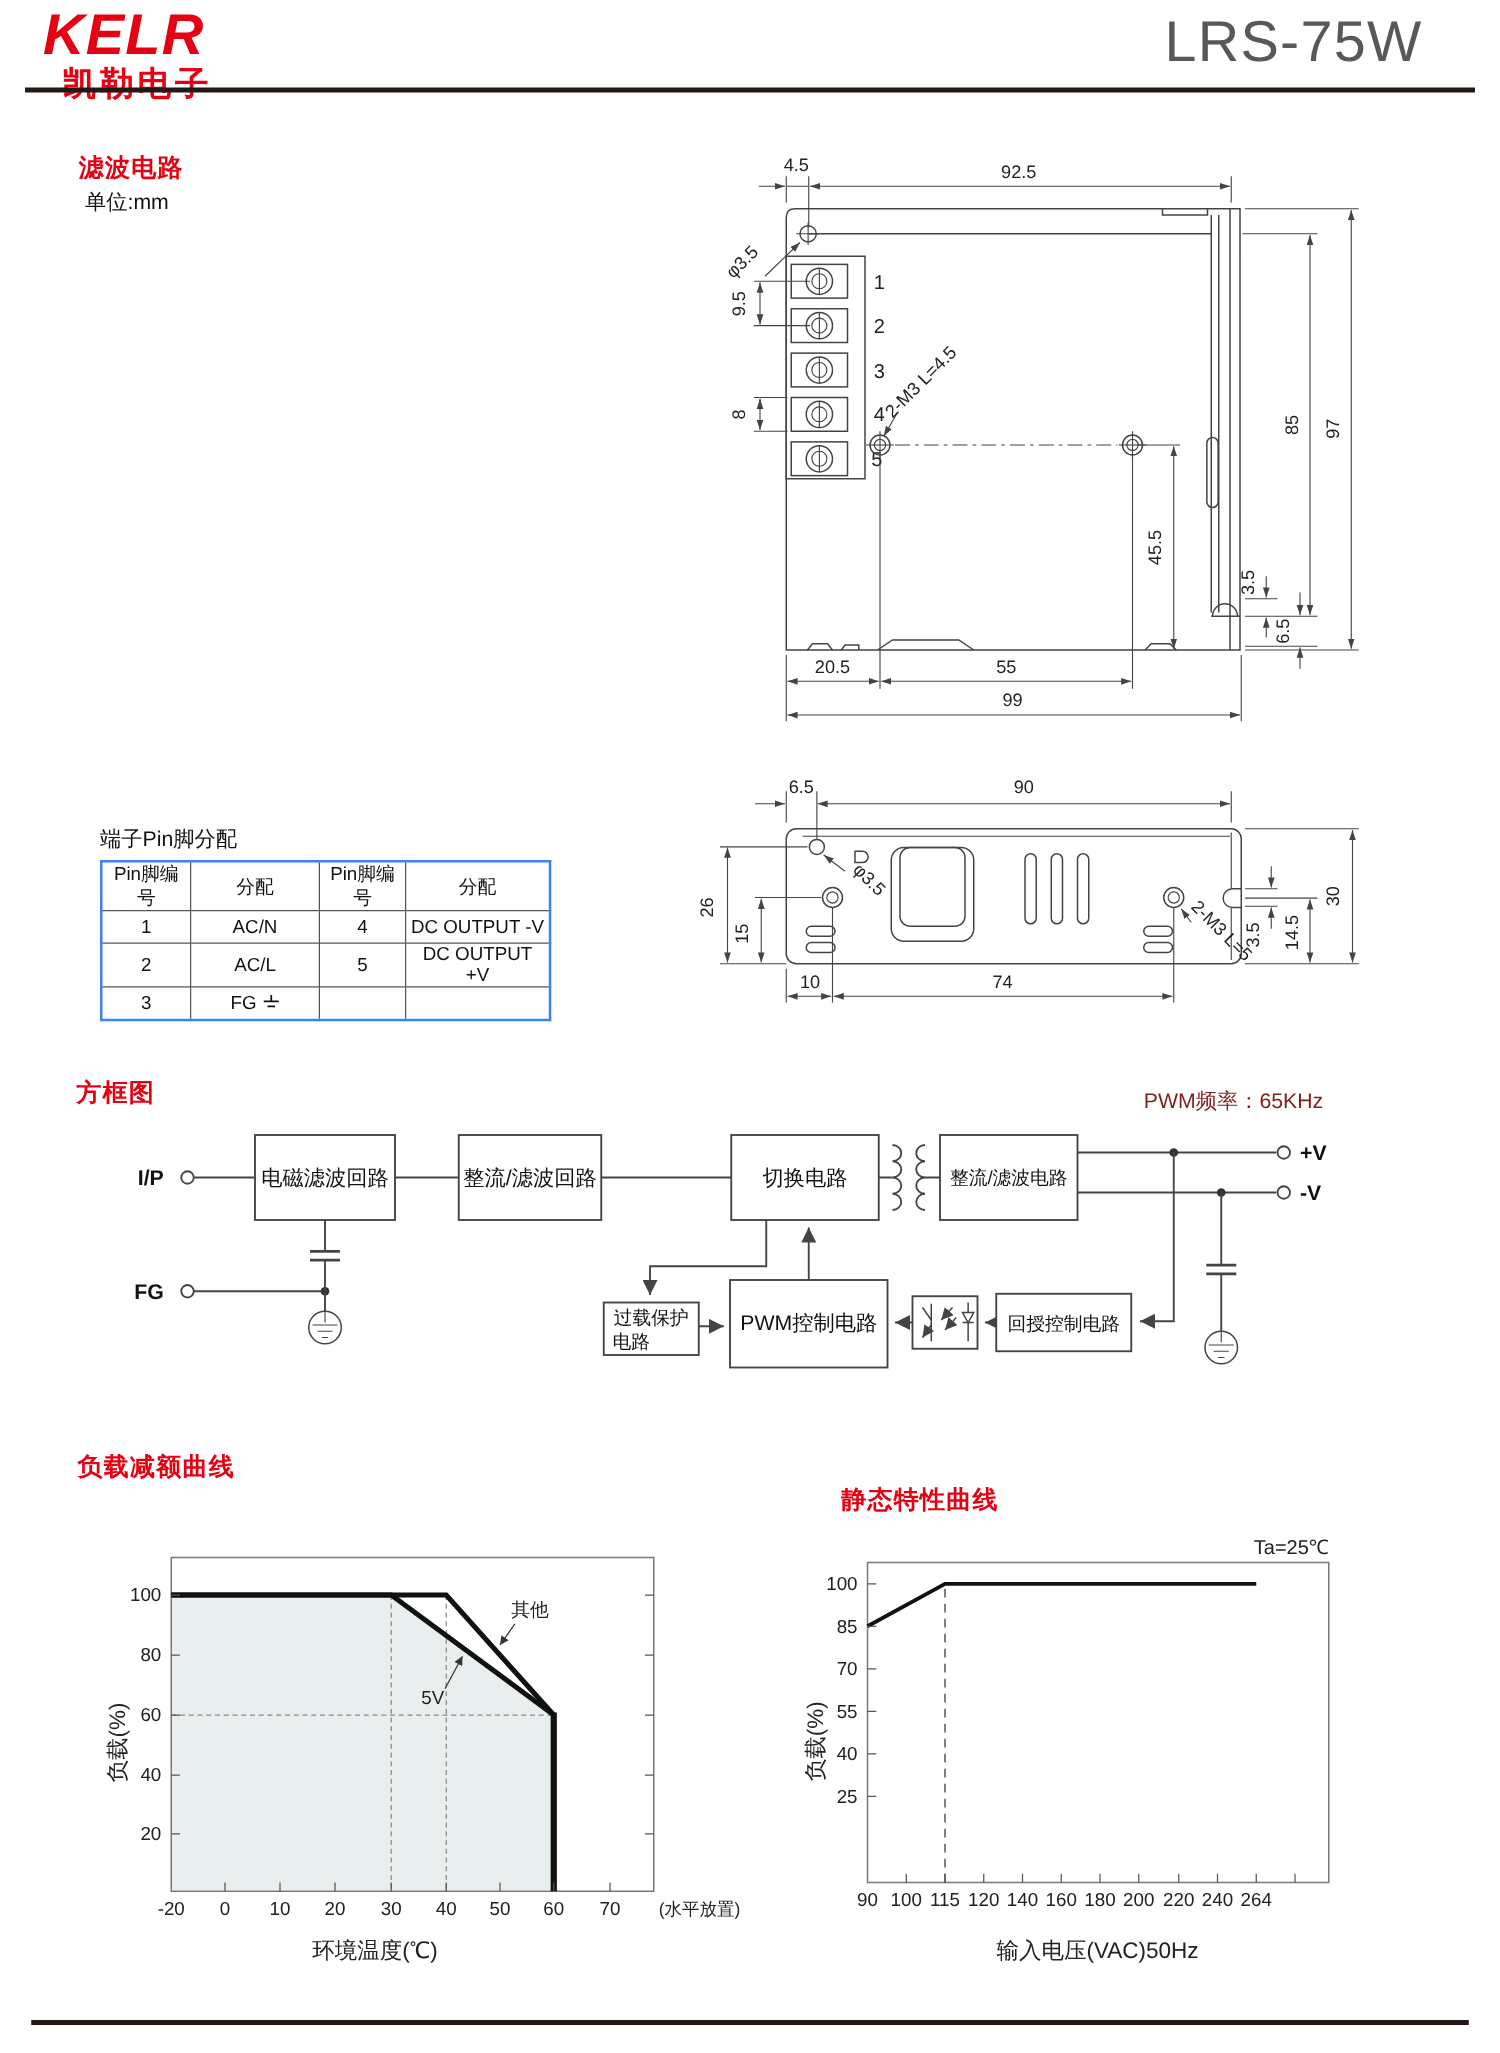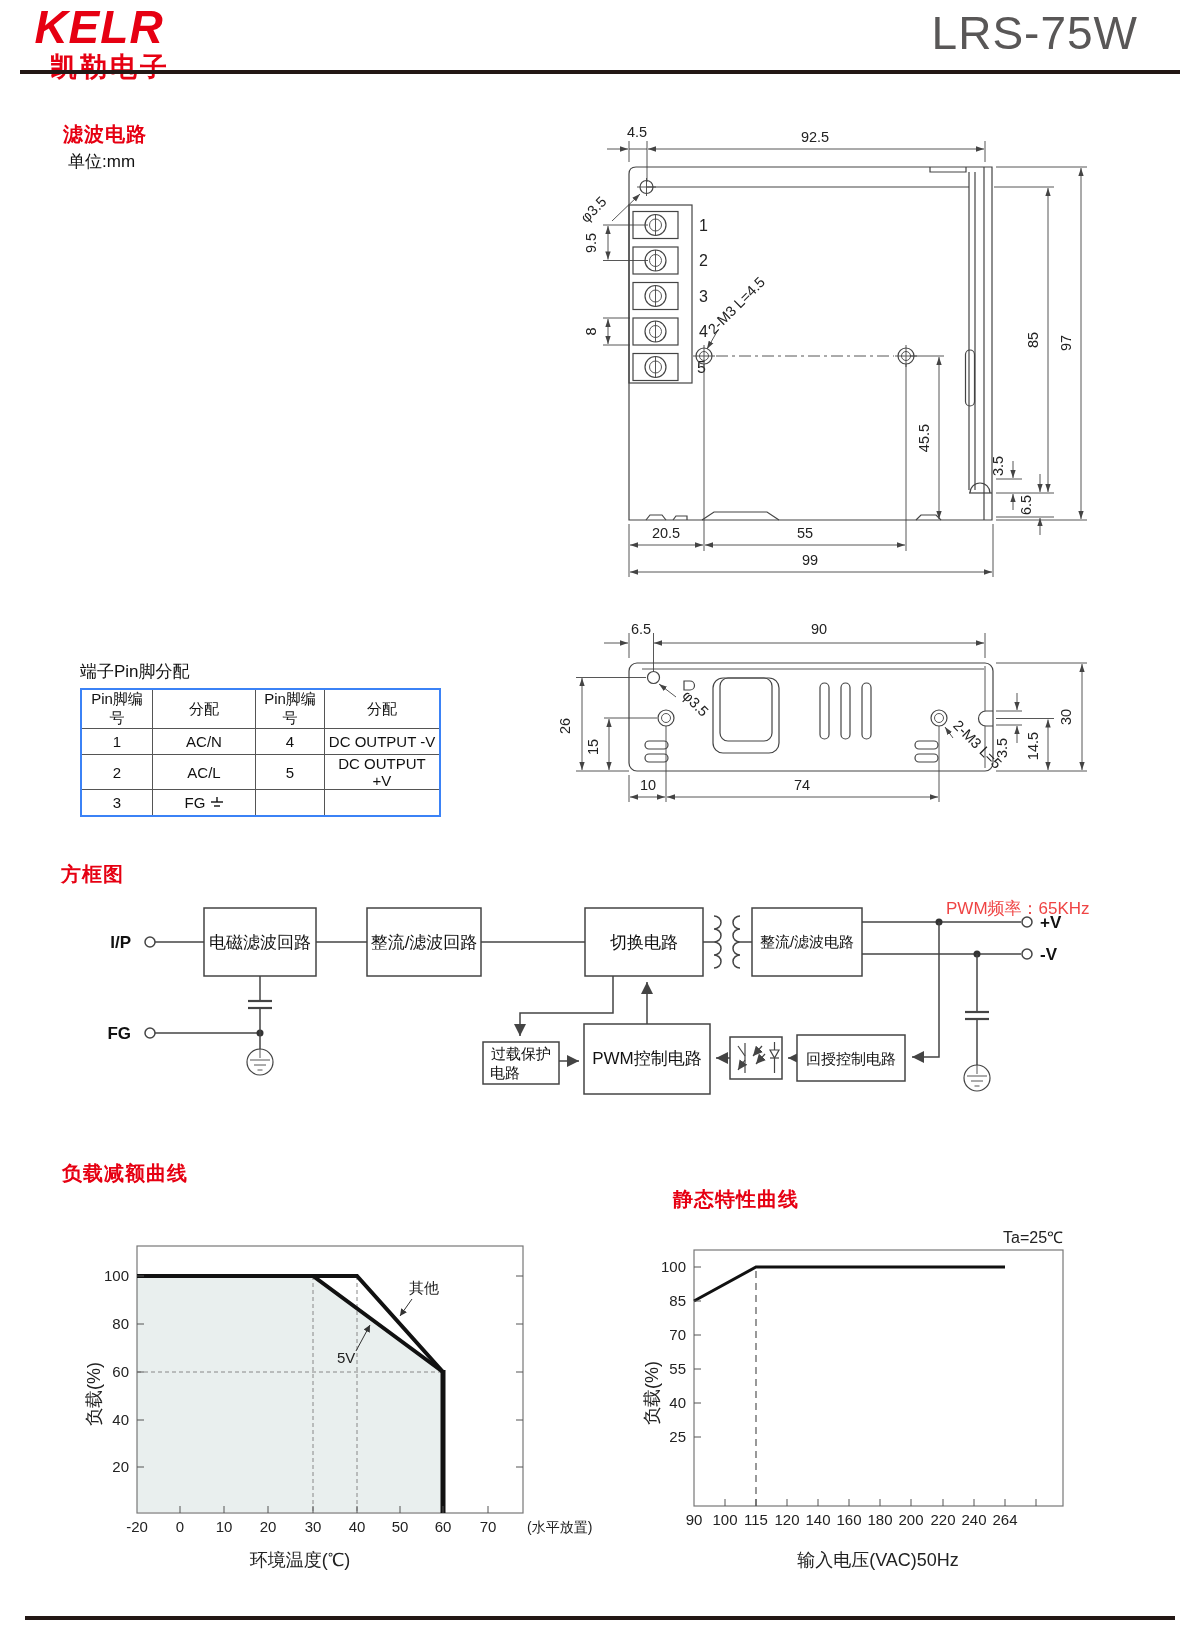--- a/index.html
+++ b/index.html
@@ -265,21 +265,21 @@
         <line x1="4" y1="9" x2="10" y2="9" stroke="#111" stroke-width="1.4"></line>
       </svg>
     </td>
     <td></td>
     <td></td>
   </tr>
 </tbody>
   </table>
 
 <div class="abs sec-head" style="left:61px;top:861px;">方框图</div>
-<div class="abs" style="left:946px;top:869px;font-size:17px;color:#ef4444;margin-top:28px;">PWM频率：65KHz</div>
+<div class="abs" style="left:915px;top:869px;font-size:17px;color:#7f1d1d;">PWM频率：65KHz</div>
 
 <svg class="abs" style="left:40px;top:890px;" width="1140" height="232" viewBox="40 890 1140 232">
   <defs>
     <marker id="bdah" viewBox="0 0 9 8" refX="8" refY="4" markerWidth="9" markerHeight="8" orient="auto-start-reverse">
       <path d="M0,0 L8,4 L0,8 Z" fill="#444"></path>
     </marker>
   </defs>
   <g>
     <line class="wire" x1="155" y1="942" x2="204" y2="942"></line>
     <line class="wire" x1="316" y1="942" x2="367" y2="942"></line>

